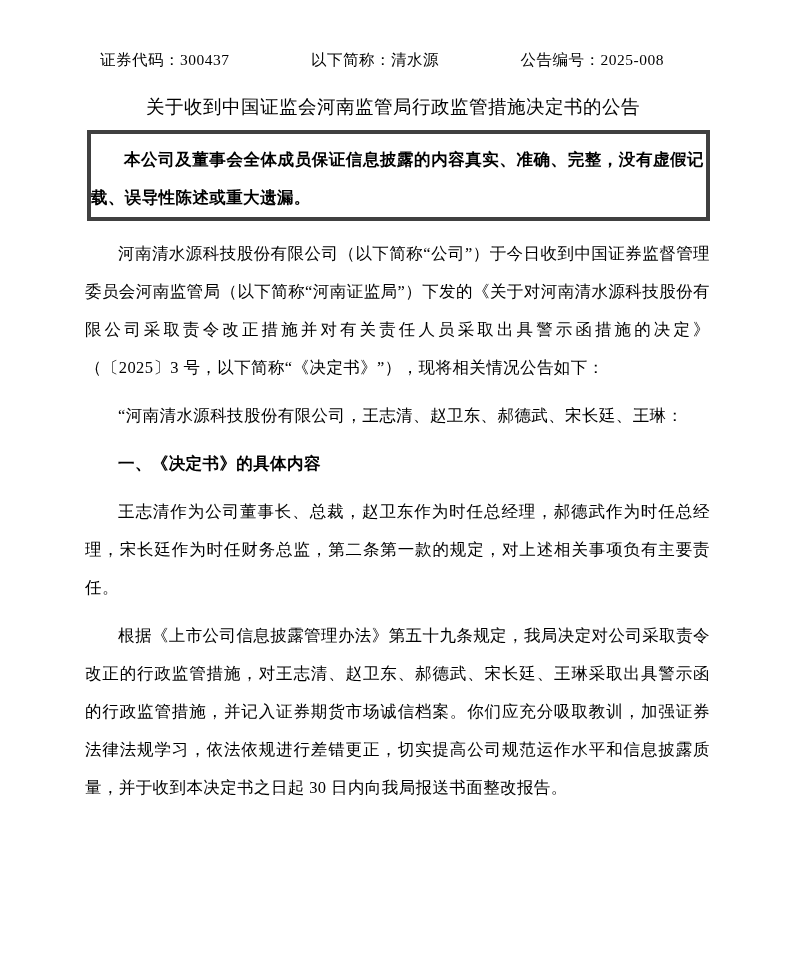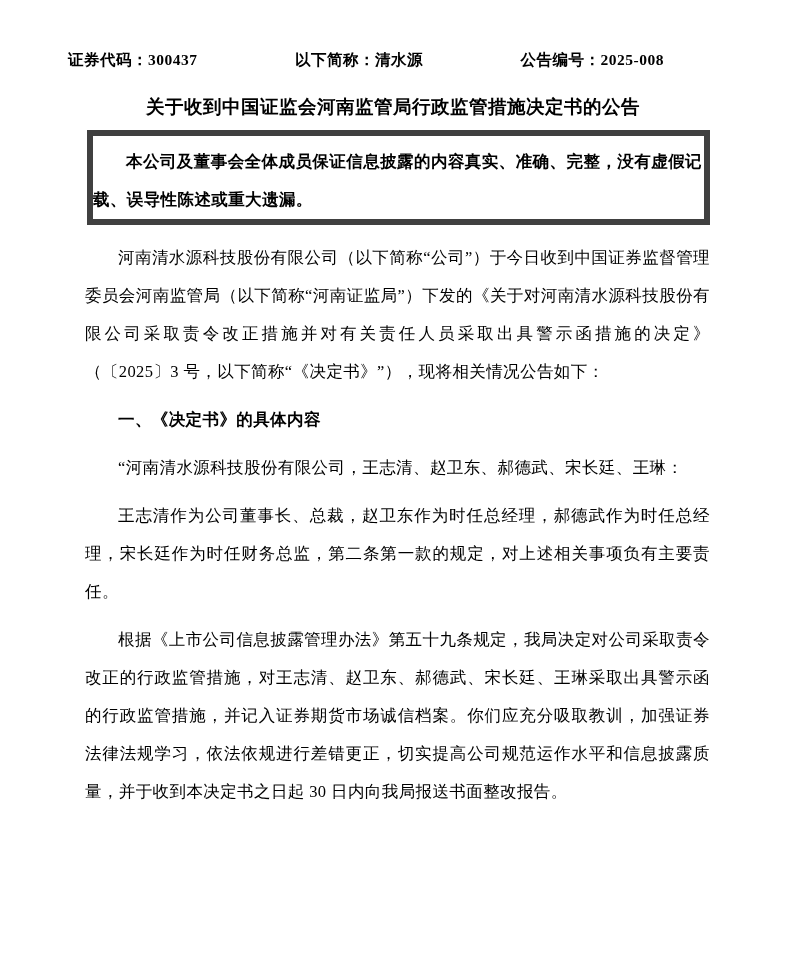--- a/index.html
+++ b/index.html
@@ -15,45 +15,45 @@
     background: #ffffff;
     color: #000000;
     font-family: "Liberation Serif", "DejaVu Serif", serif;
     overflow: hidden;
     box-sizing: border-box;
   }
   .doc-header {
     display: flex;
     justify-content: space-between;
     align-items: baseline;
-    padding: 50px 122px 0 68px;
+    padding: 50px 122px 0 100px;
     font-size: 15.5px;
-    font-weight: bold;
+    font-weight: normal;
     letter-spacing: 0.5px;
     white-space: nowrap;
   }
   .doc-title {
     margin-top: 60px;
     text-align: center;
     font-size: 19.5px;
     font-weight: bold;
     letter-spacing: 1px;
     line-height: 20px;
   }
   .doc-subtitle {
     margin-top: 26px;
     text-align: center;
     font-size: 18.5px;
-    font-weight: bold;
+    font-weight: normal;
     letter-spacing: 0.5px;
     line-height: 20px;
   }
   .disclaimer-box {
     margin: 13px 76px 0 87px;
-    border: 6px solid #404040;
+    border: 4px solid #404040;
     padding: 7px 2px 0 0;
     box-sizing: border-box;
     min-height: 85px;
   }
   .disclaimer-box p {
     margin: 0;
     text-indent: 2em;
     font-size: 16.5px;
     font-weight: bold;
     line-height: 38px;
@@ -90,19 +90,19 @@
 
 
   <div class="doc-subtitle">关于收到中国证监会河南监管局行政监管措施决定书的公告</div>
 
   <div class="disclaimer-box">
     <p>本公司及董事会全体成员保证信息披露的内容真实、准确、完整，没有虚假记载、误导性陈述或重大遗漏。</p>
   </div>
 
   <div class="doc-body">
     <p class="para">河南清水源科技股份有限公司（以下简称“公司”）于今日收到中国证券监督管理委员会河南监管局（以下简称“河南证监局”）下发的《关于对河南清水源科技股份有限公司采取责令改正措施并对有关责任人员采取出具警示函措施的决定》（〔2025〕3 号，以下简称“《决定书》”），现将相关情况公告如下：</p>
+    <p class="para">“河南清水源科技股份有限公司，王志清、赵卫东、郝德武、宋长廷、王琳：</p>
     <p class="para heading">一、《决定书》的具体内容</p>
-    <p class="para">“河南清水源科技股份有限公司，王志清、赵卫东、郝德武、宋长廷、王琳：</p>
     <p class="para">王志清作为公司董事长、总裁，赵卫东作为时任总经理，郝德武作为时任总经理，宋长廷作为时任财务总监，第二条第一款的规定，对上述相关事项负有主要责任。</p>
     <p class="para">根据《上市公司信息披露管理办法》第五十九条规定，我局决定对公司采取责令改正的行政监管措施，对王志清、赵卫东、郝德武、宋长廷、王琳采取出具警示函的行政监管措施，并记入证券期货市场诚信档案。你们应充分吸取教训，加强证券法律法规学习，依法依规进行差错更正，切实提高公司规范运作水平和信息披露质量，并于收到本决定书之日起 30 日内向我局报送书面整改报告。</p>
   </div>
 
 </div>
 
 </body></html>

